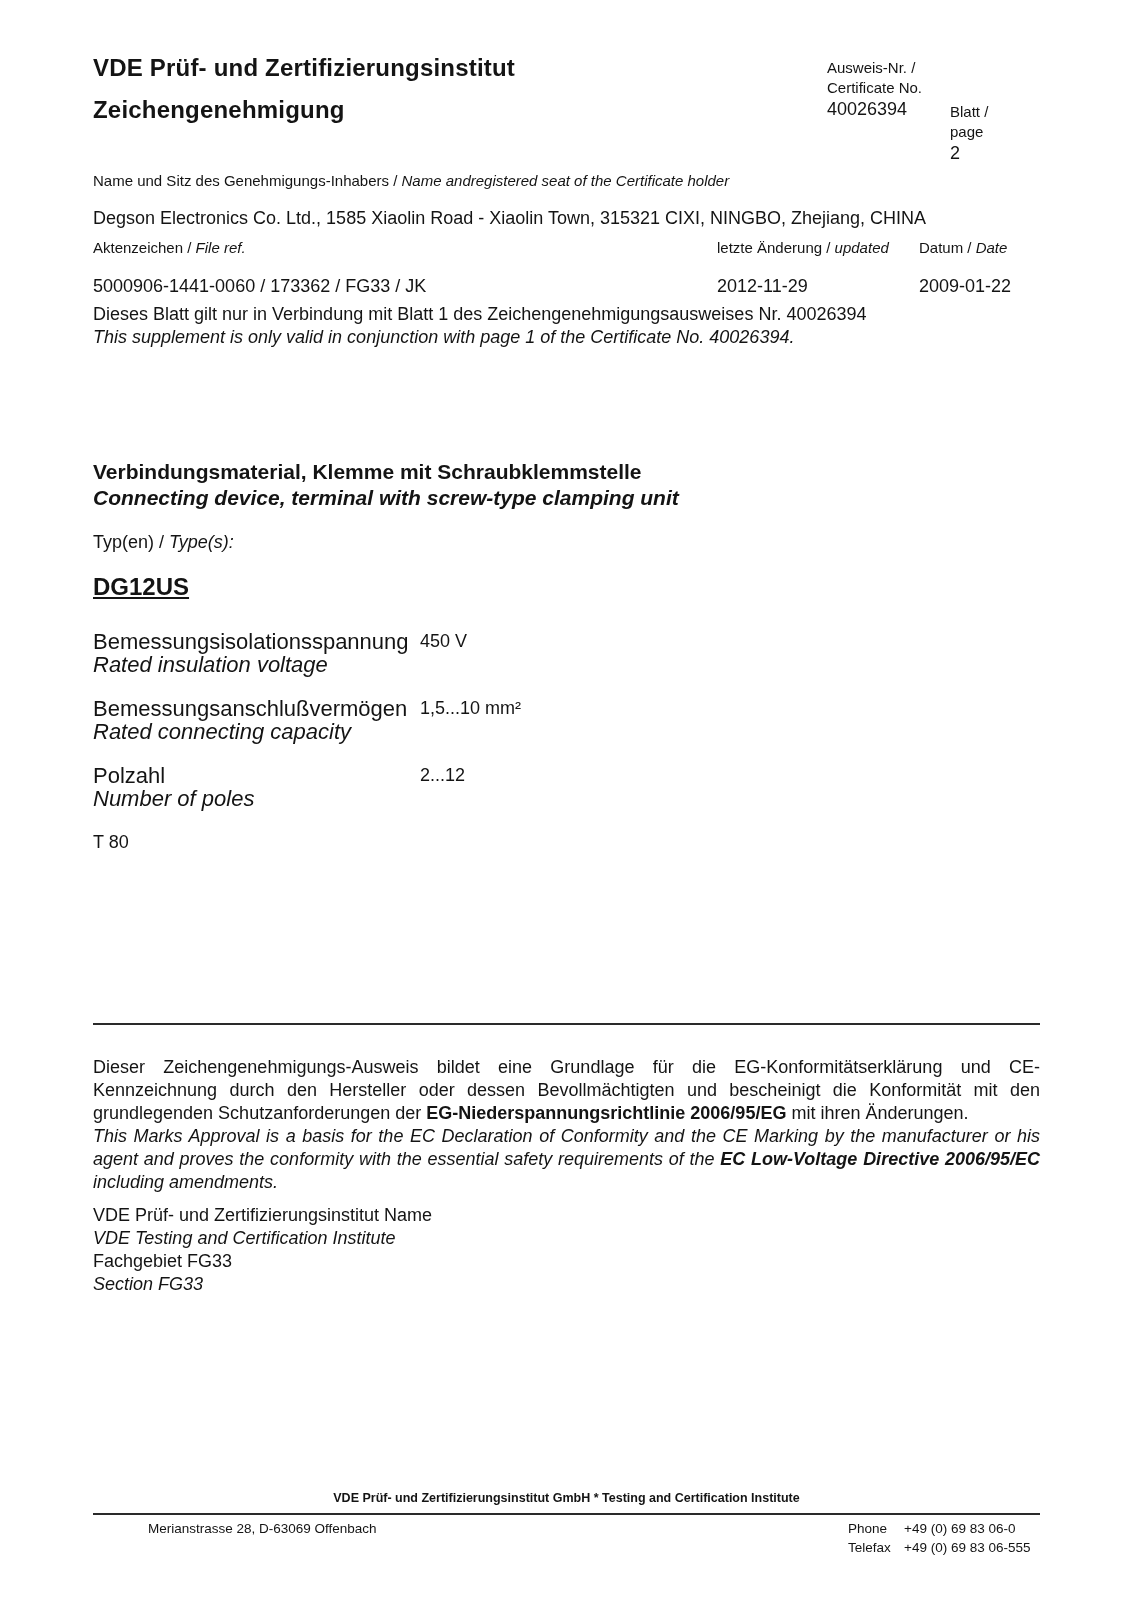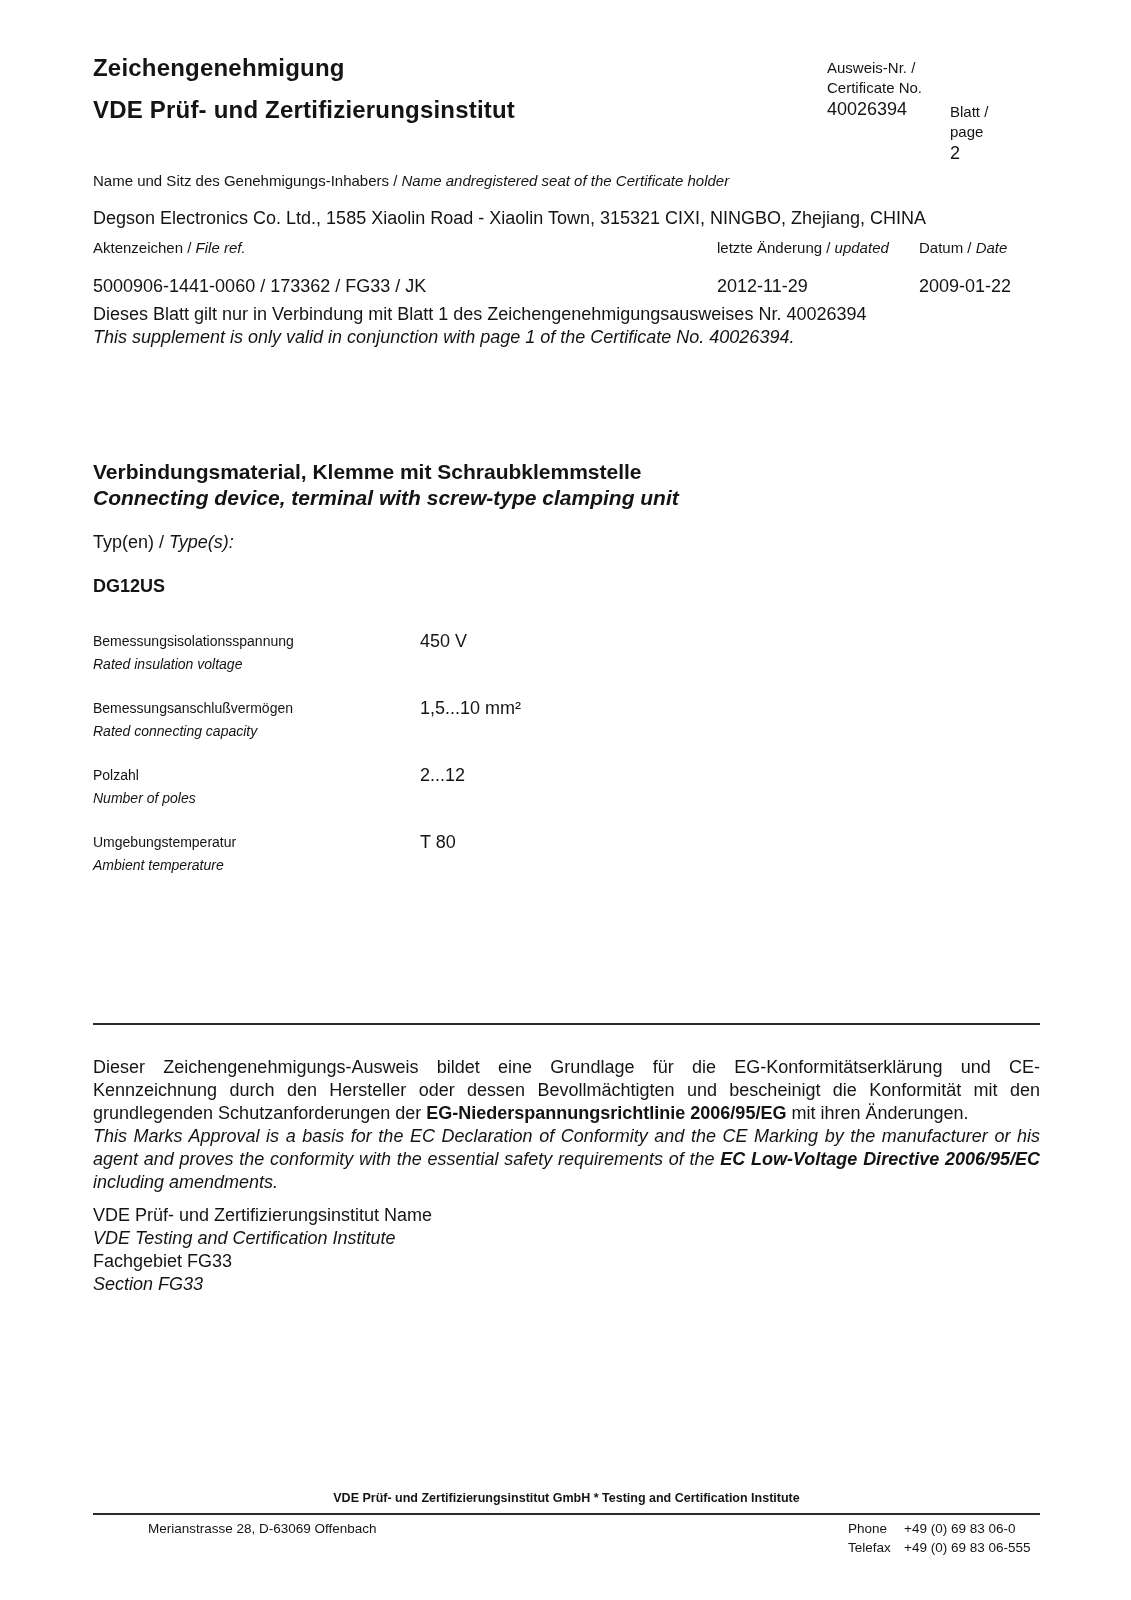--- a/index.html
+++ b/index.html
@@ -30,25 +30,25 @@
   .refs-label{top:237px;font-size:15px;line-height:21px;}
   .refs-value{top:275px;font-size:18px;line-height:23px;}
   .col-file{left:93px;}
   .col-upd{left:717px;}
   .col-date{left:919px;}
 
   .note{left:93px;top:303px;font-size:18px;line-height:23px;}
 
   .product-title{left:93px;top:459px;font-size:21px;line-height:26px;font-weight:bold;}
   .types-label{left:93px;top:531px;font-size:18px;line-height:23px;}
-  .type-value{left:93px;top:575px;font-size:18px;line-height:23px;font-weight:bold;}
+  .type-value{left:93px;top:575px;font-size:24px;line-height:23px;font-weight:bold;text-decoration:underline;}
 
   .specs{left:93px;top:630px;width:760px;}
   .spec-row{display:flex;min-height:67px;align-items:flex-start;}
-  .spec-labels{width:327px;font-size:14px;line-height:23px;}
+  .spec-labels{width:327px;font-size:22px;line-height:23px;}
   .spec-labels .en{white-space:pre-line;}
   .spec-value{font-size:18px;line-height:23px;}
 
   .rule{height:0;border-top:2px solid #2a2a2a;}
   .rule-top{left:93px;top:1023px;width:947px;}
 
   .declaration{left:93px;top:1028px;width:947px;margin-top:28px;}
   .declaration p{margin:0;font-size:18px;line-height:23px;text-align:justify;}
 
   .institute{left:93px;top:1204px;font-size:18px;line-height:23px;}
@@ -59,22 +59,22 @@
   .footer-phone{left:848px;top:1519px;font-size:13.5px;line-height:19px;}
   .footer-phone .row{display:flex;}
   .footer-phone .plbl{width:56px;}
 </style>
 </head>
 <body>
 
 <div class="page">
 
   <div class="abs title">
+    <div>VDE Prüf- und Zertifizierungsinstitut</div>
     <div>Zeichengenehmigung</div>
-    <div>VDE Prüf- und Zertifizierungsinstitut</div>
   </div>
 
   <div class="abs cert-block">
     <div>Ausweis-Nr. /</div>
     <div>Certificate No.</div>
     <div class="val">40026394</div>
   </div>
 
   <div class="abs page-block">
     <div>Blatt /</div>
@@ -124,24 +124,20 @@
       <div class="spec-value">1,5...10 mm²</div>
     </div>
     <div class="spec-row">
       <div class="spec-labels">
         <div>Polzahl</div>
         <div class="i en">Number of poles</div>
       </div>
       <div class="spec-value">2...12</div>
     </div>
     <div class="spec-row">
-      <div class="spec-labels">
-        <div>Umgebungstemperatur</div>
-        <div class="i en">Ambient temperature</div>
-      </div>
       <div class="spec-value">T 80</div>
     </div>
   </div>
 
   <div class="abs rule rule-top"></div>
 
   <div class="abs declaration">
     <p><span>Dieser Zeichengenehmigungs-Ausweis bildet eine Grundlage für die EG-Konformitätserklärung und CE-Kennzeichnung durch den Hersteller oder dessen Bevollmächtigten und bescheinigt die Konformität mit den grundlegenden Schutzanforderungen der</span> <span class="b">EG-Niederspannungsrichtlinie 2006/95/EG</span> <span>mit ihren Änderungen.</span></p>
     <p class="i"><span>This Marks Approval is a basis for the EC Declaration of Conformity and the CE Marking by the manufacturer or his agent and proves the conformity with the essential safety requirements of the</span> <span class="b">EC Low-Voltage Directive 2006/95/EC</span> <span>including amendments.</span></p>
   </div>

